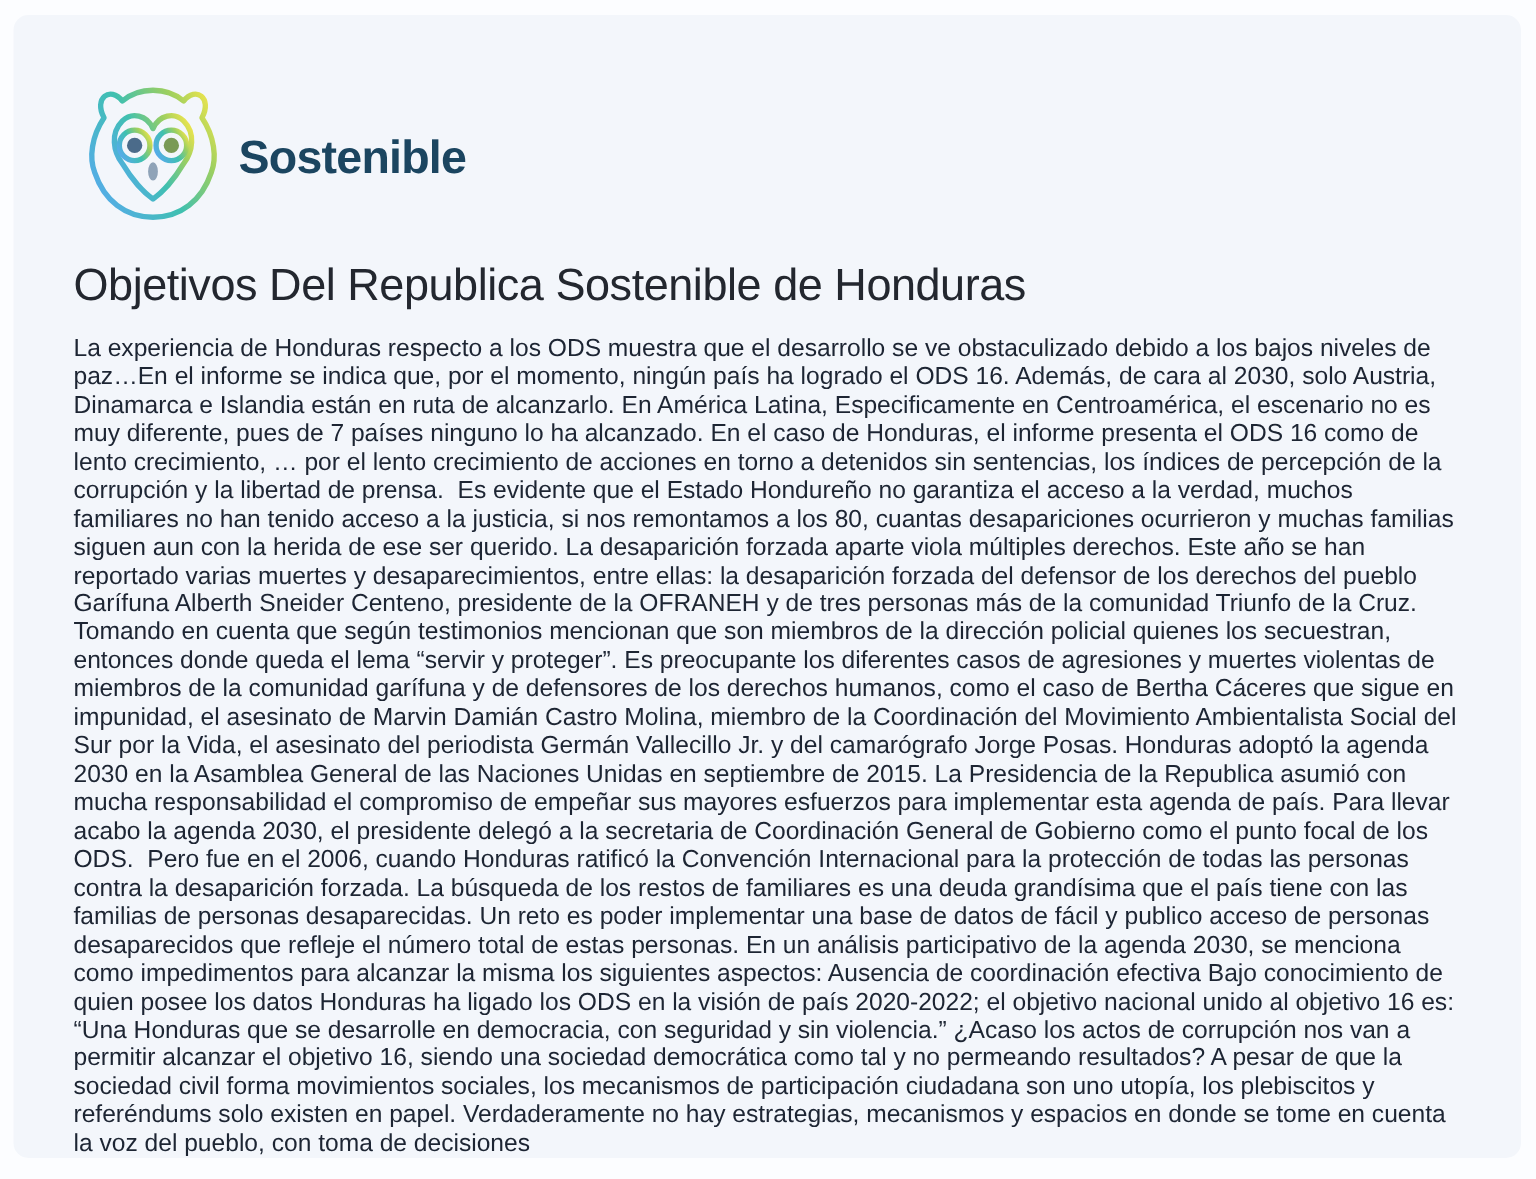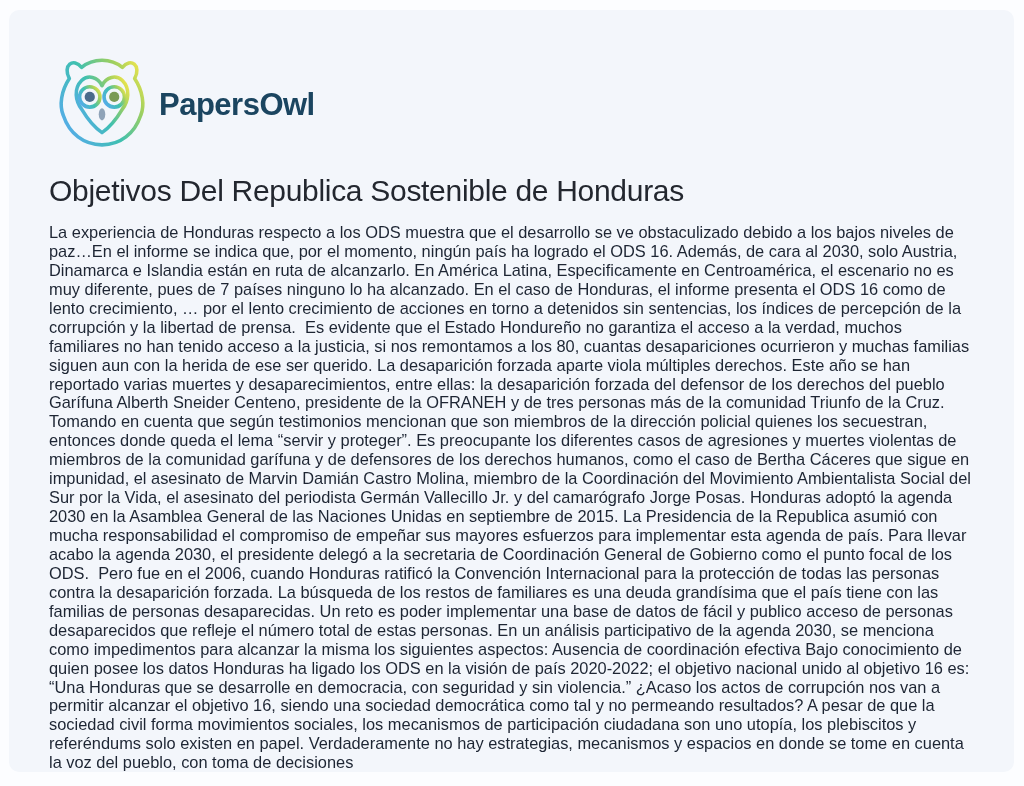--- a/index.html
+++ b/index.html
@@ -88,21 +88,21 @@
             <circle cx="62" cy="46" r="10"></circle>
           </g>
           <circle cx="38" cy="46" r="5" fill="#4b6b8a"></circle>
           <circle cx="62" cy="46" r="5" fill="#7a9a55"></circle>
           <ellipse cx="50" cy="63" rx="3.2" ry="6" fill="#8fa3b8"></ellipse>
         </svg>
       </span>
     </div>
 
     <div class="brand-block">
-      <div class="brand-name">PapersOwl</div>
+      <div class="brand-name">Sostenible</div>
     </div>
 
   </div>
 
   <h1 class="article-title">Objetivos Del Republica Sostenible de Honduras</h1>
 
   <div class="article-body">La experiencia de Honduras respecto a los ODS muestra que el desarrollo se ve obstaculizado debido a los bajos niveles de paz…En el informe se indica que, por el momento, ningún país ha logrado el ODS 16. Además, de cara al 2030, solo Austria, Dinamarca e Islandia están en ruta de alcanzarlo. En América Latina, Especificamente en Centroamérica, el escenario no es muy diferente, pues de 7 países ninguno lo ha alcanzado. En el caso de Honduras, el informe presenta el ODS 16 como de lento crecimiento, … por el lento crecimiento de acciones en torno a detenidos sin sentencias, los índices de percepción de la corrupción y la libertad de prensa.  Es evidente que el Estado Hondureño no garantiza el acceso a la verdad, muchos familiares no han tenido acceso a la justicia, si nos remontamos a los 80, cuantas desapariciones ocurrieron y muchas familias siguen aun con la herida de ese ser querido. La desaparición forzada aparte viola múltiples derechos. Este año se han reportado varias muertes y desaparecimientos, entre ellas: la desaparición forzada del defensor de los derechos del pueblo Garífuna Alberth Sneider Centeno, presidente de la OFRANEH y de tres personas más de la comunidad Triunfo de la Cruz. Tomando en cuenta que según testimonios mencionan que son miembros de la dirección policial quienes los secuestran, entonces donde queda el lema “servir y proteger”. Es preocupante los diferentes casos de agresiones y muertes violentas de miembros de la comunidad garífuna y de defensores de los derechos humanos, como el caso de Bertha Cáceres que sigue en impunidad, el asesinato de Marvin Damián Castro Molina, miembro de la Coordinación del Movimiento Ambientalista Social del Sur por la Vida, el asesinato del periodista Germán Vallecillo Jr. y del camarógrafo Jorge Posas. Honduras adoptó la agenda 2030 en la Asamblea General de las Naciones Unidas en septiembre de 2015. La Presidencia de la Republica asumió con mucha responsabilidad el compromiso de empeñar sus mayores esfuerzos para implementar esta agenda de país. Para llevar acabo la agenda 2030, el presidente delegó a la secretaria de Coordinación General de Gobierno como el punto focal de los ODS.  Pero fue en el 2006, cuando Honduras ratificó la Convención Internacional para la protección de todas las personas contra la desaparición forzada. La búsqueda de los restos de familiares es una deuda grandísima que el país tiene con las familias de personas desaparecidas. Un reto es poder implementar una base de datos de fácil y publico acceso de personas desaparecidos que refleje el número total de estas personas. En un análisis participativo de la agenda 2030, se menciona como impedimentos para alcanzar la misma los siguientes aspectos: Ausencia de coordinación efectiva Bajo conocimiento de quien posee los datos Honduras ha ligado los ODS en la visión de país 2020-2022; el objetivo nacional unido al objetivo 16 es: “Una Honduras que se desarrolle en democracia, con seguridad y sin violencia.” ¿Acaso los actos de corrupción nos van a permitir alcanzar el objetivo 16, siendo una sociedad democrática como tal y no permeando resultados? A pesar de que la sociedad civil forma movimientos sociales, los mecanismos de participación ciudadana son uno utopía, los plebiscitos y referéndums solo existen en papel. Verdaderamente no hay estrategias, mecanismos y espacios en donde se tome en cuenta la voz del pueblo, con toma de decisiones</div>
 
 </div>
 

